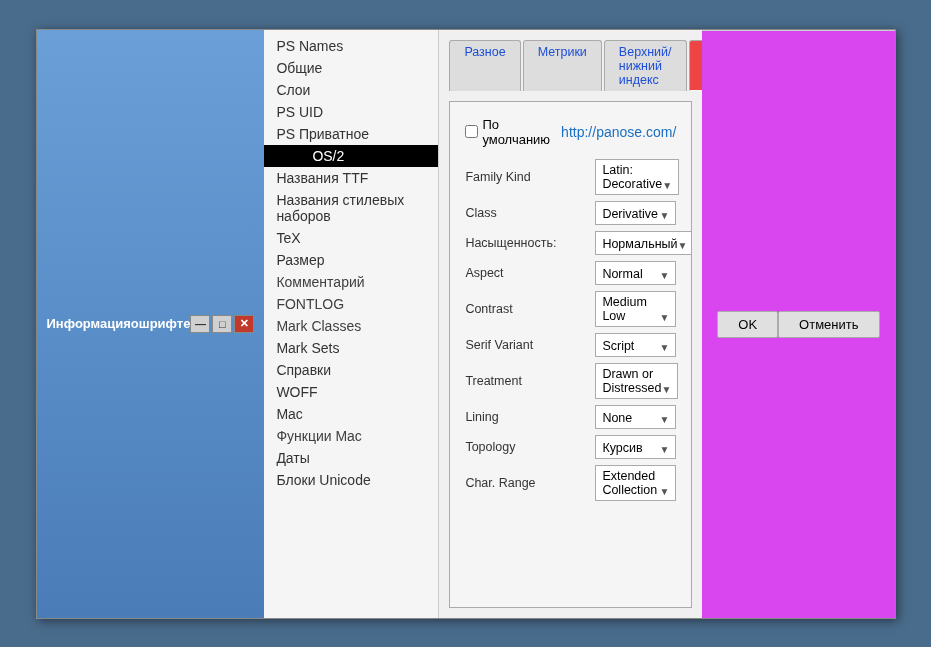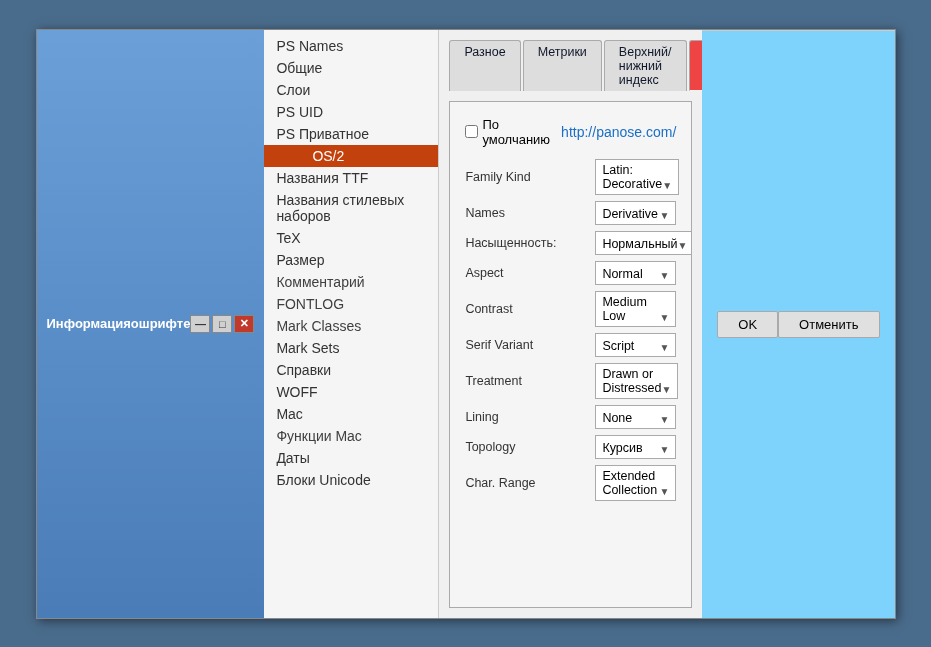--- a/index.html
+++ b/index.html
@@ -64,21 +64,21 @@
       padding: 5px 0;
       overflow-y: auto;
     }
     .sidebar-item {
       padding: 3px 12px;
       cursor: pointer;
       color: #333;
       font-size: 14px;
     }
     .sidebar-item.active {
-      background: #c2410c;
+      background: #000000;
       color: white;
       padding-left: 48px;
     }
     .sidebar-item.red {
       color: #404040;
     }
     .main-panel {
       flex: 1;
       display: flex;
       flex-direction: column;
@@ -90,21 +90,21 @@
       gap: 2px;
       margin-bottom: 10px;
     }
     .tab {
       padding: 4px 14px;
       background: #ddd;
       border: 1px solid #aaa;
       border-bottom: none;
       cursor: pointer;
       font-size: 12.5px;
-      color: #0f172a;
+      color: #1d4ed8;
       border-radius: 3px 3px 0 0;
     }
     .tab.active {
       background: #ef4444;
       border-bottom: 1px solid #f5f5f5;
       z-index: 1;
       color: #000;
     }
     .tab-content {
       flex: 1;
@@ -150,21 +150,21 @@
     }
     .form-select .arrow {
       color: #555;
       font-size: 10px;
     }
     .bottom-bar {
       padding: 10px 15px;
       display: flex;
       align-items: center;
       justify-content: space-between;
-      background: #7dd3fc;
+      background: #d946ef;
       border-top: 1px solid #ccc;
     }
     .btn {
       padding: 5px 20px;
       background: #e0e0e0;
       border: 1px solid #aaa;
       cursor: pointer;
       font-size: 13px;
       border-radius: 2px;
     }
@@ -234,21 +234,21 @@
 
         <div id="fields-container">
             <div class="form-row">
               <div class="form-label">Family Kind</div>
               <div class="form-select">
                 <span>Latin: Decorative</span>
                 <span class="arrow">▼</span>
               </div>
             </div>
             <div class="form-row">
-              <div class="form-label">Names</div>
+              <div class="form-label">Class</div>
               <div class="form-select">
                 <span>Derivative</span>
                 <span class="arrow">▼</span>
               </div>
             </div>
             <div class="form-row">
               <div class="form-label">Насыщенность:</div>
               <div class="form-select">
                 <span>Нормальный</span>
                 <span class="arrow">▼</span>

